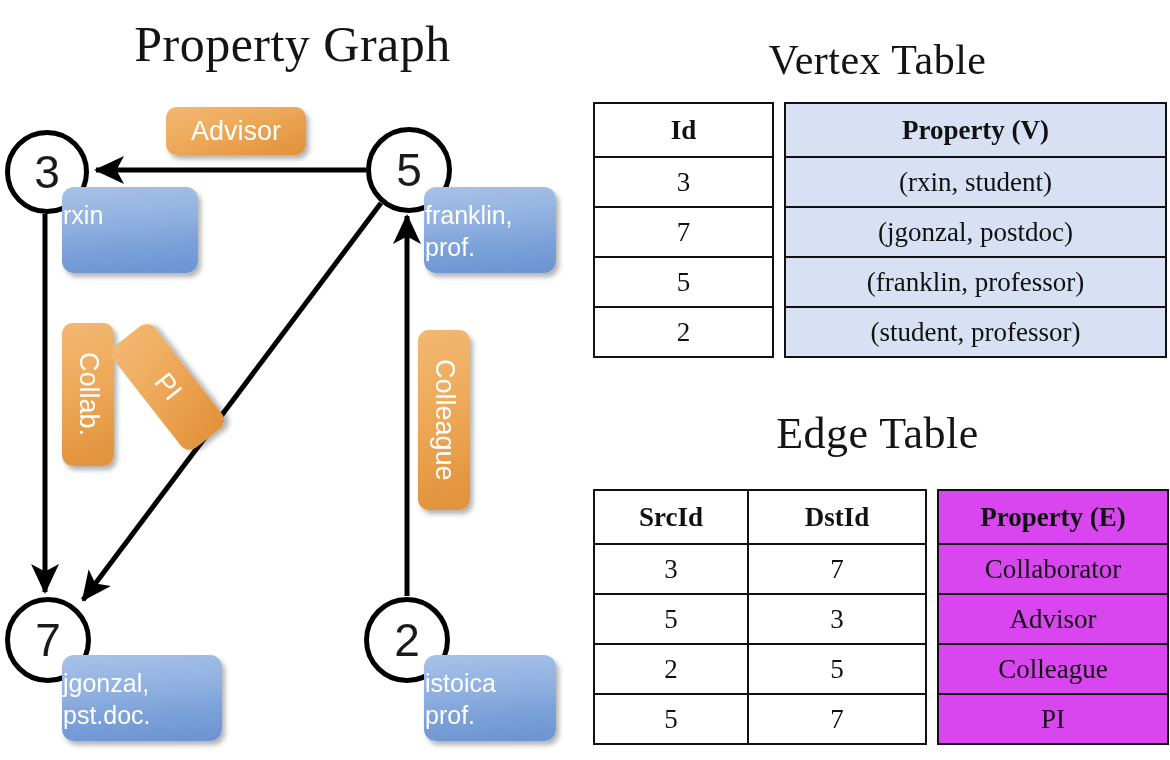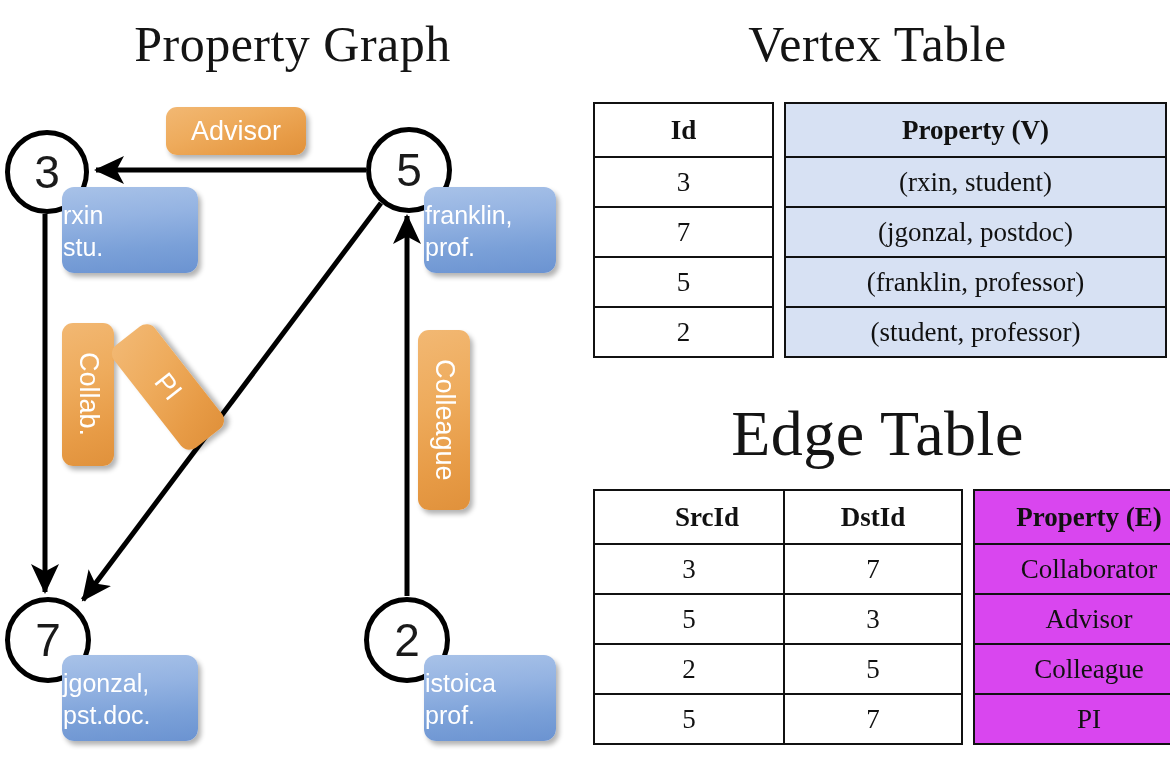--- a/index.html
+++ b/index.html
@@ -25,29 +25,29 @@
     letter-spacing: 0.5px;
     white-space: nowrap;
   }
   #title-property-graph {
     left: 0; top: 14px; width: 585px;
     text-align: center;
     font-size: 50px;
     line-height: 60px;
   }
   #title-vertex-table {
-    left: 585px; top: 14px; width: 585px;
-    text-align: center;
-    font-size: 50px;
+    left: 585px; top: 30px; width: 585px;
+    text-align: center;
+    font-size: 42px;
     line-height: 60px;
   }
   #title-edge-table {
     left: 585px; top: 404px; width: 585px;
     text-align: center;
-    font-size: 64px;
+    font-size: 44px;
     line-height: 60px;
   }
 
   
   #graph-panel {
     position: absolute;
     left: 0; top: 0;
     width: 585px; height: 760px;
   }
   #graph-edges {
@@ -158,35 +158,34 @@
     <line x1="381" y1="203" x2="83" y2="600" stroke="#000000" stroke-width="5" marker-end="url(#arrowhead)"></line>
 
     <line x1="407" y1="596" x2="407" y2="216" stroke="#000000" stroke-width="5" marker-end="url(#arrowhead)"></line>
   </svg>
 
   <div class="graph-node" style="left:5px; top:130px; width:84px; height:84px;">
     <span>3</span>
   </div>
   <div class="vprop-box" style="left:62px; top:187px; width:136px; height:86px;">
     <span>rxin</span>
-    <span>stu.</span>
   </div>
 
   <div class="graph-node" style="left:366px; top:127px; width:86px; height:86px;">
     <span>5</span>
   </div>
   <div class="vprop-box" style="left:424px; top:187px; width:132px; height:86px;">
     <span>franklin,</span>
     <span>prof.</span>
   </div>
 
   <div class="graph-node" style="left:5px; top:597px; width:86px; height:86px;">
     <span>7</span>
   </div>
-  <div class="vprop-box" style="left:62px; top:655px; width:136px; height:86px;">
+  <div class="vprop-box" style="left:62px; top:655px; width:160px; height:86px;">
     <span>jgonzal,</span>
     <span>pst.doc.</span>
   </div>
 
   <div class="graph-node" style="left:364px; top:597px; width:86px; height:86px;">
     <span>2</span>
   </div>
   <div class="vprop-box" style="left:424px; top:655px; width:132px; height:86px;">
     <span>istoica</span>
     <span>prof.</span>
@@ -241,21 +240,21 @@
       <td class="blue-cell">(student, professor)</td>
     </tr>
   </tbody>
 </table>
 
 <div class="slide-title" id="title-edge-table">Edge Table</div>
 
 <table class="tbl" id="edge-table" style="left:593px; top:489px; width:566px;">
   <thead>
     <tr>
-      <th class="plain-cell" style="width:152px;padding-left:36px;">SrcId</th>
+      <th class="plain-cell" style="width:152px;">SrcId</th>
       <th class="plain-cell" style="width:176px;">DstId</th>
       <th class="gap"></th>
       <th class="orange-cell" style="width:228px;">Property (E)</th>
     </tr>
   </thead>
   <tbody>
     <tr>
       <td class="plain-cell">3</td>
       <td class="plain-cell">7</td>
       <td class="gap"></td>

